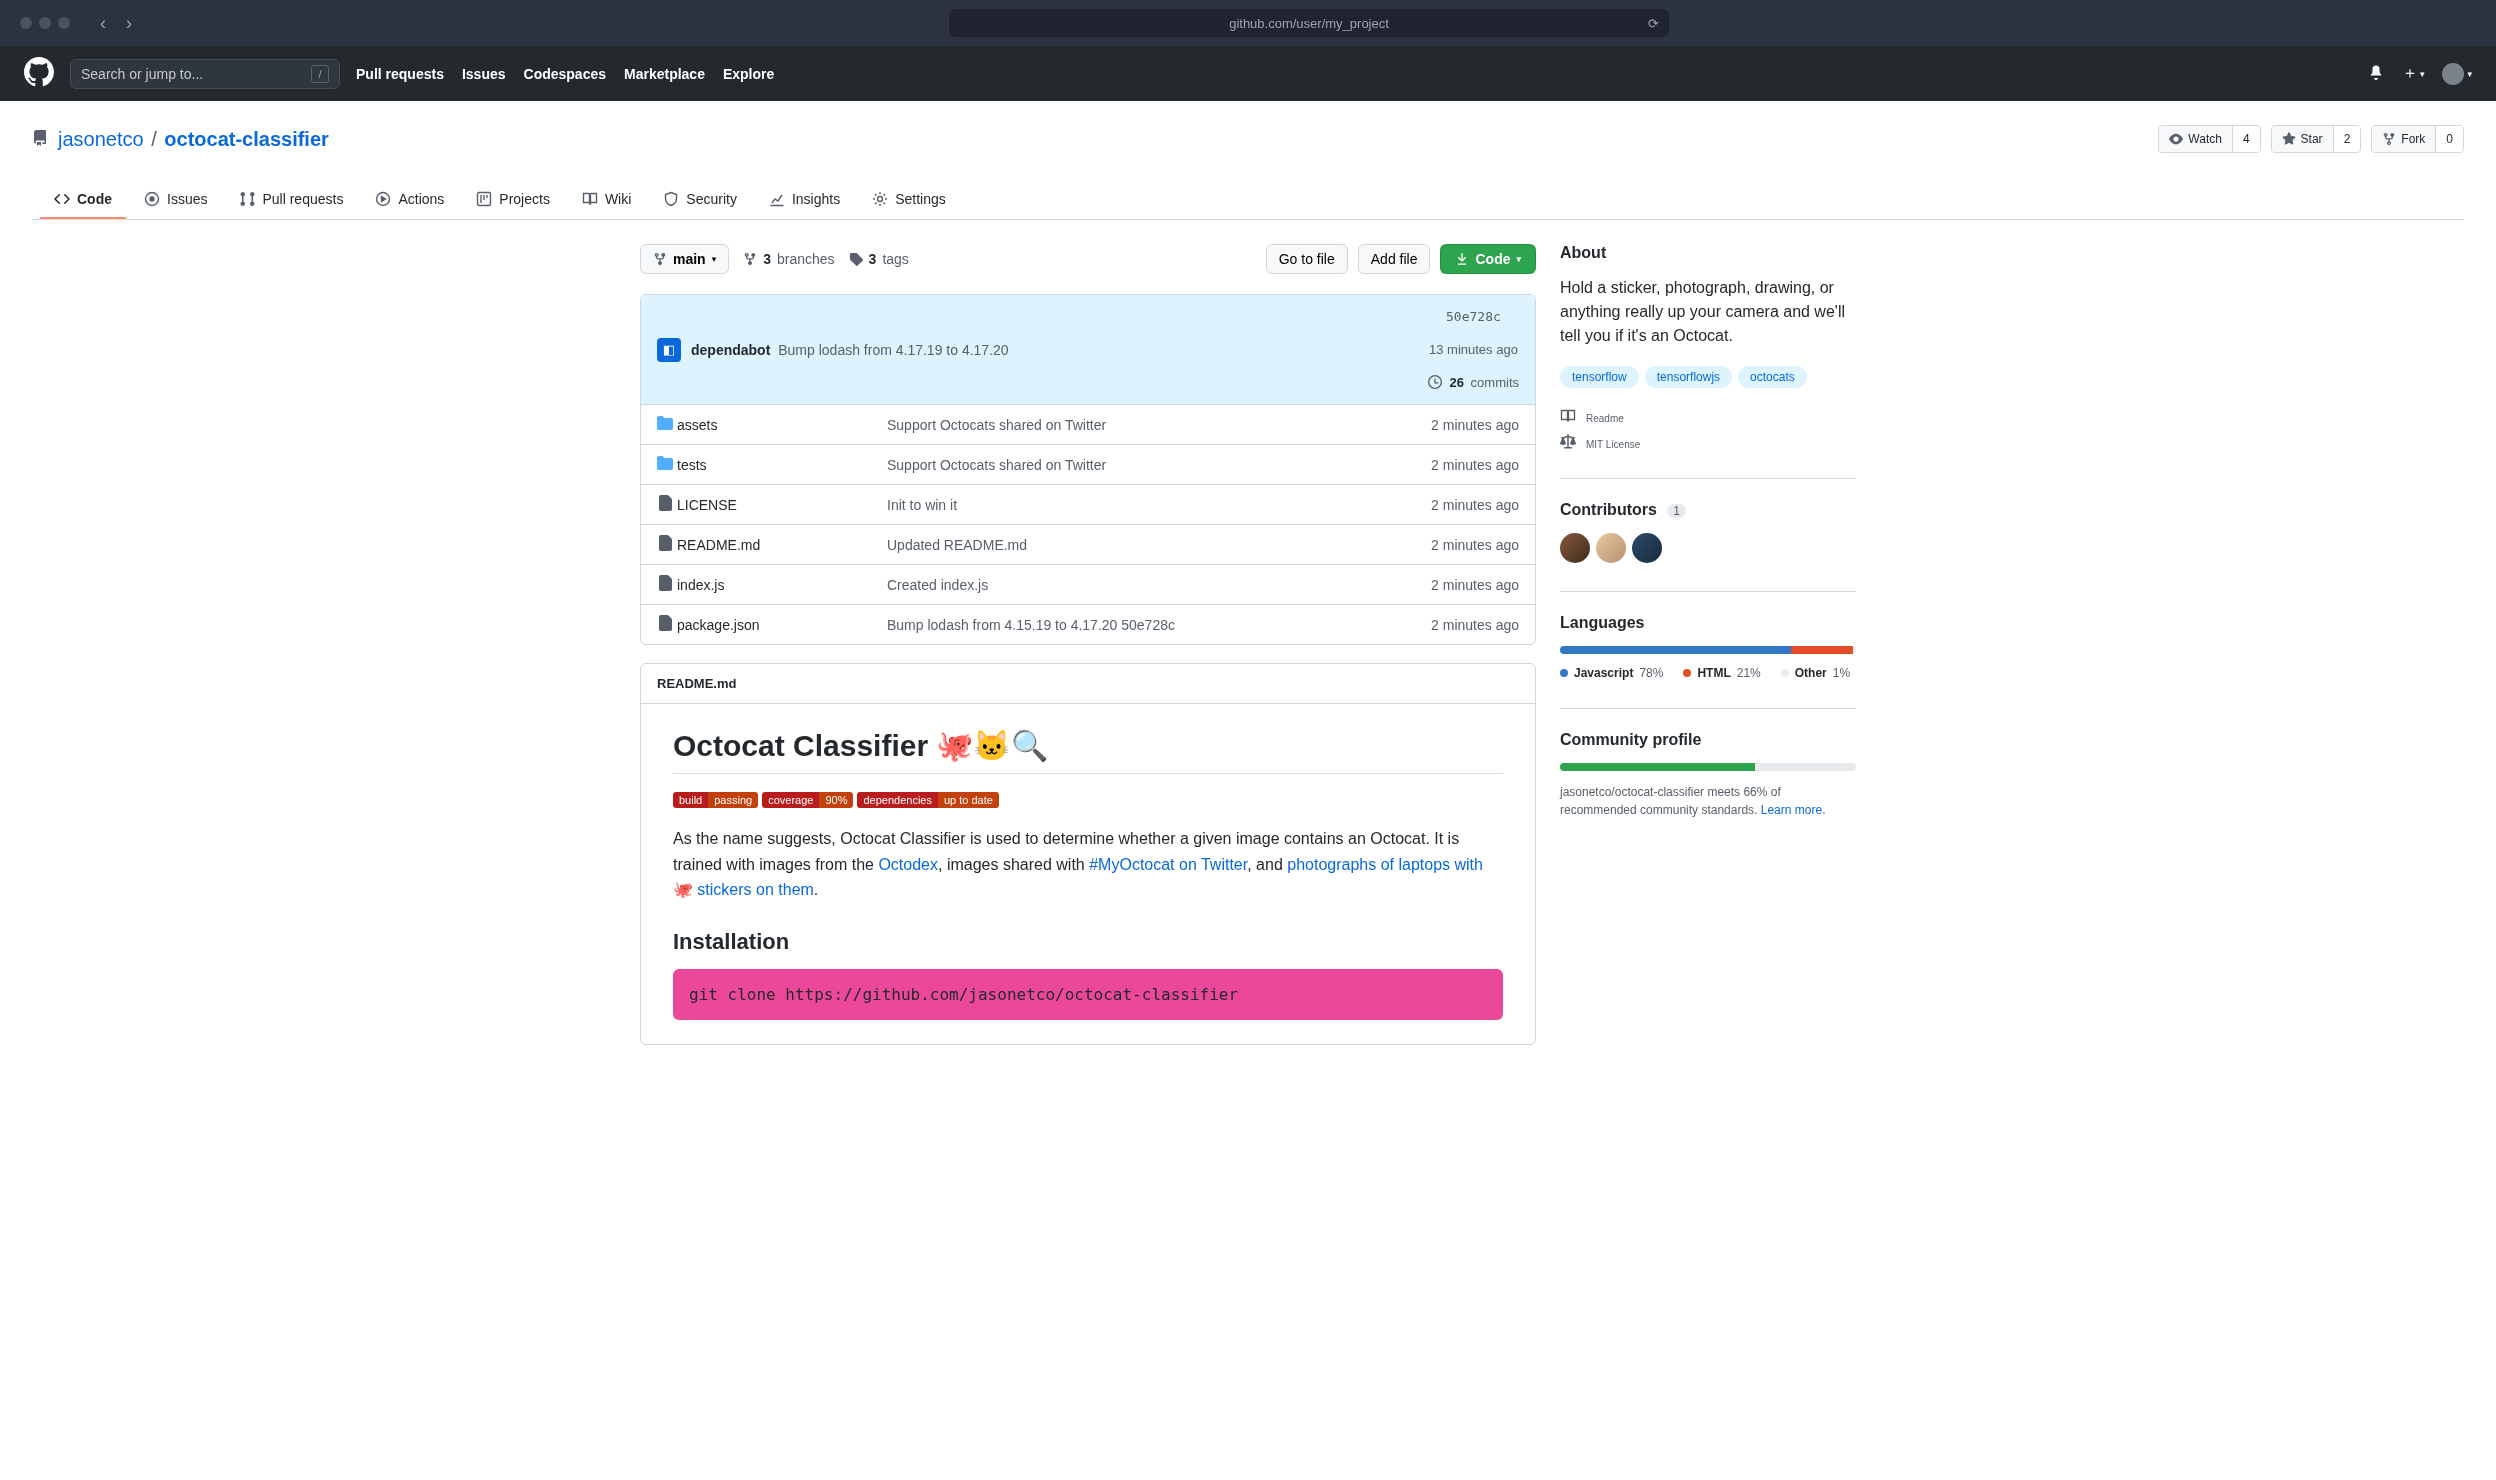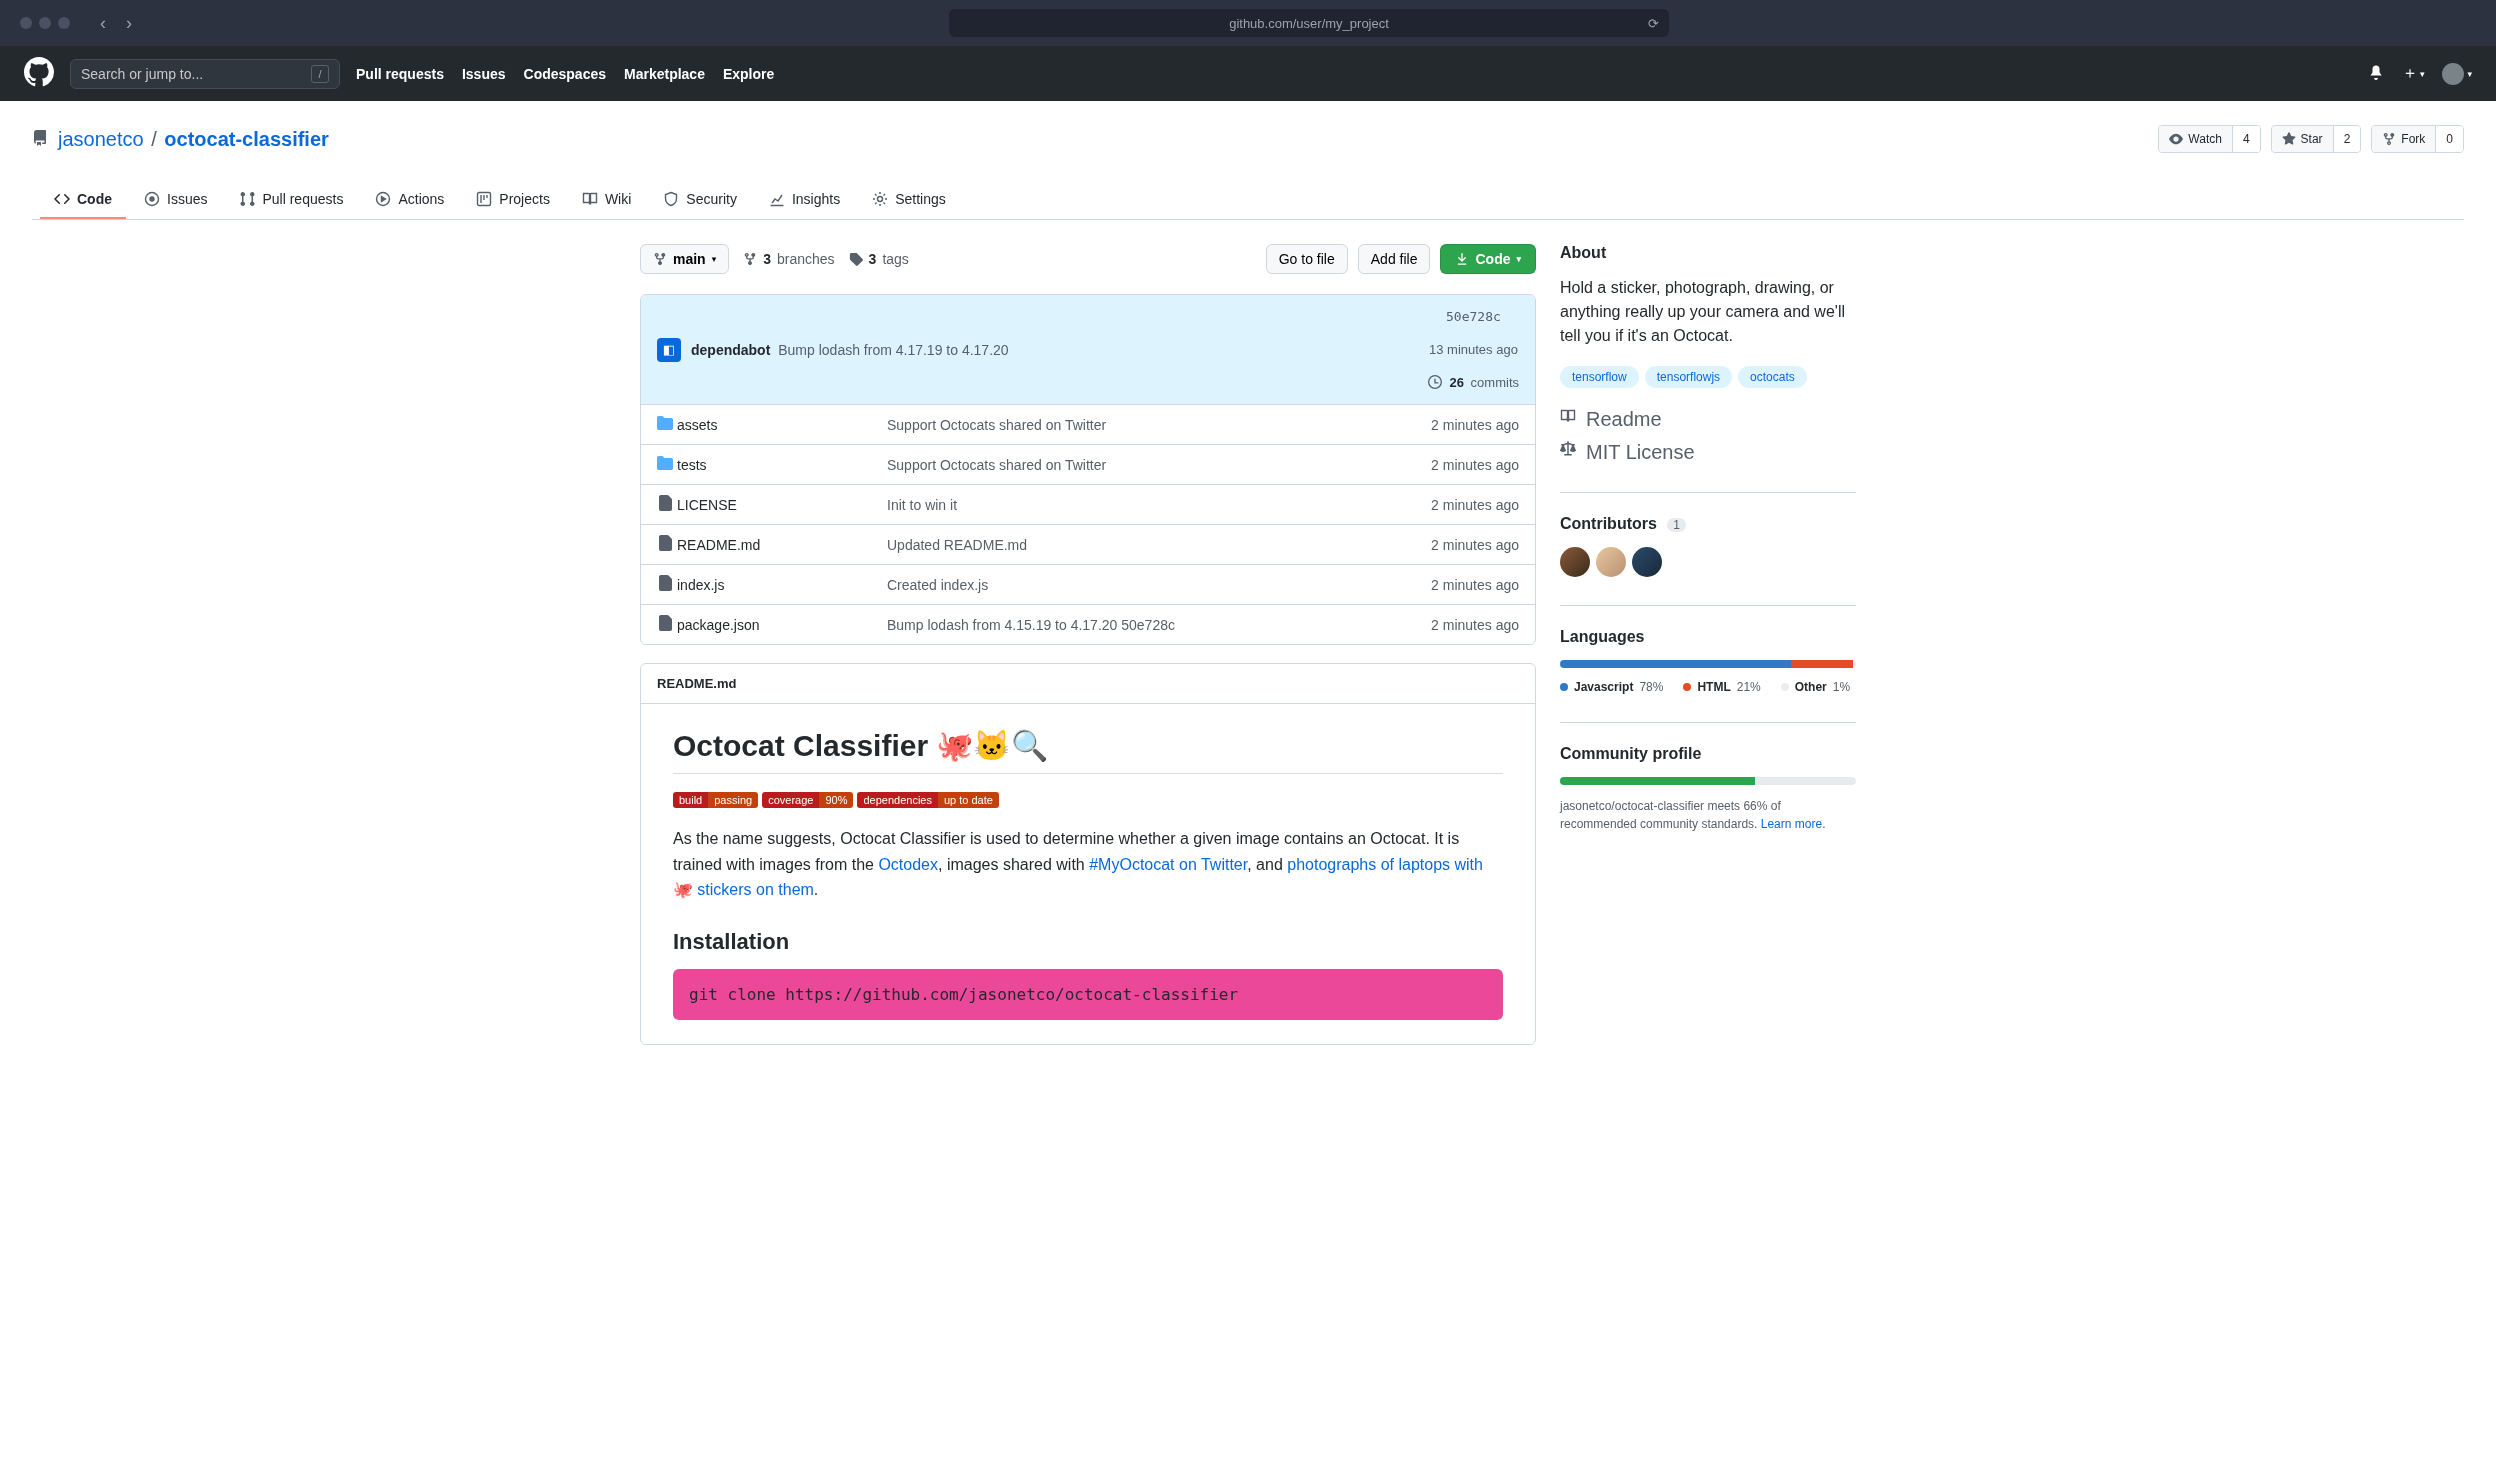--- a/index.html
+++ b/index.html
@@ -190,21 +190,21 @@
 
 
 .side-block { margin-bottom:28px; }
 .side-block h3 { font-size:16px; font-weight:600; margin-bottom:14px; }
 .about-desc { font-size:16px; line-height:1.5; margin-bottom:18px; }
 .topic-tags { display:flex; flex-wrap:wrap; gap:6px; margin-bottom:20px;}
 .topic-tag {
   background:#ddf4ff; color:#0969da; border-radius:20px;
   padding:4px 12px; font-size:12px; font-weight:500;
 }
-.side-link { display:flex; align-items:flex-start; gap:10px; color:#57606a; margin-bottom:10px; font-size:20px;}
+.side-link { display:flex; align-items:flex-end; gap:10px; color:#57606a; margin-bottom:10px; font-size:10px;}
 .side-divider { border-top:1px solid #d0d7de; margin:22px 0; }
 
 .count-badge {
   background:#e8ebee; border-radius:10px; padding:0 6px; font-size:12px;
   margin-left:6px; color:#57606a; font-weight:500;
 }
 .avatars { display:flex; gap:6px; margin-top:14px;}
 .avatars .av {
   width:30px;height:30px;border-radius:50%;
 }

